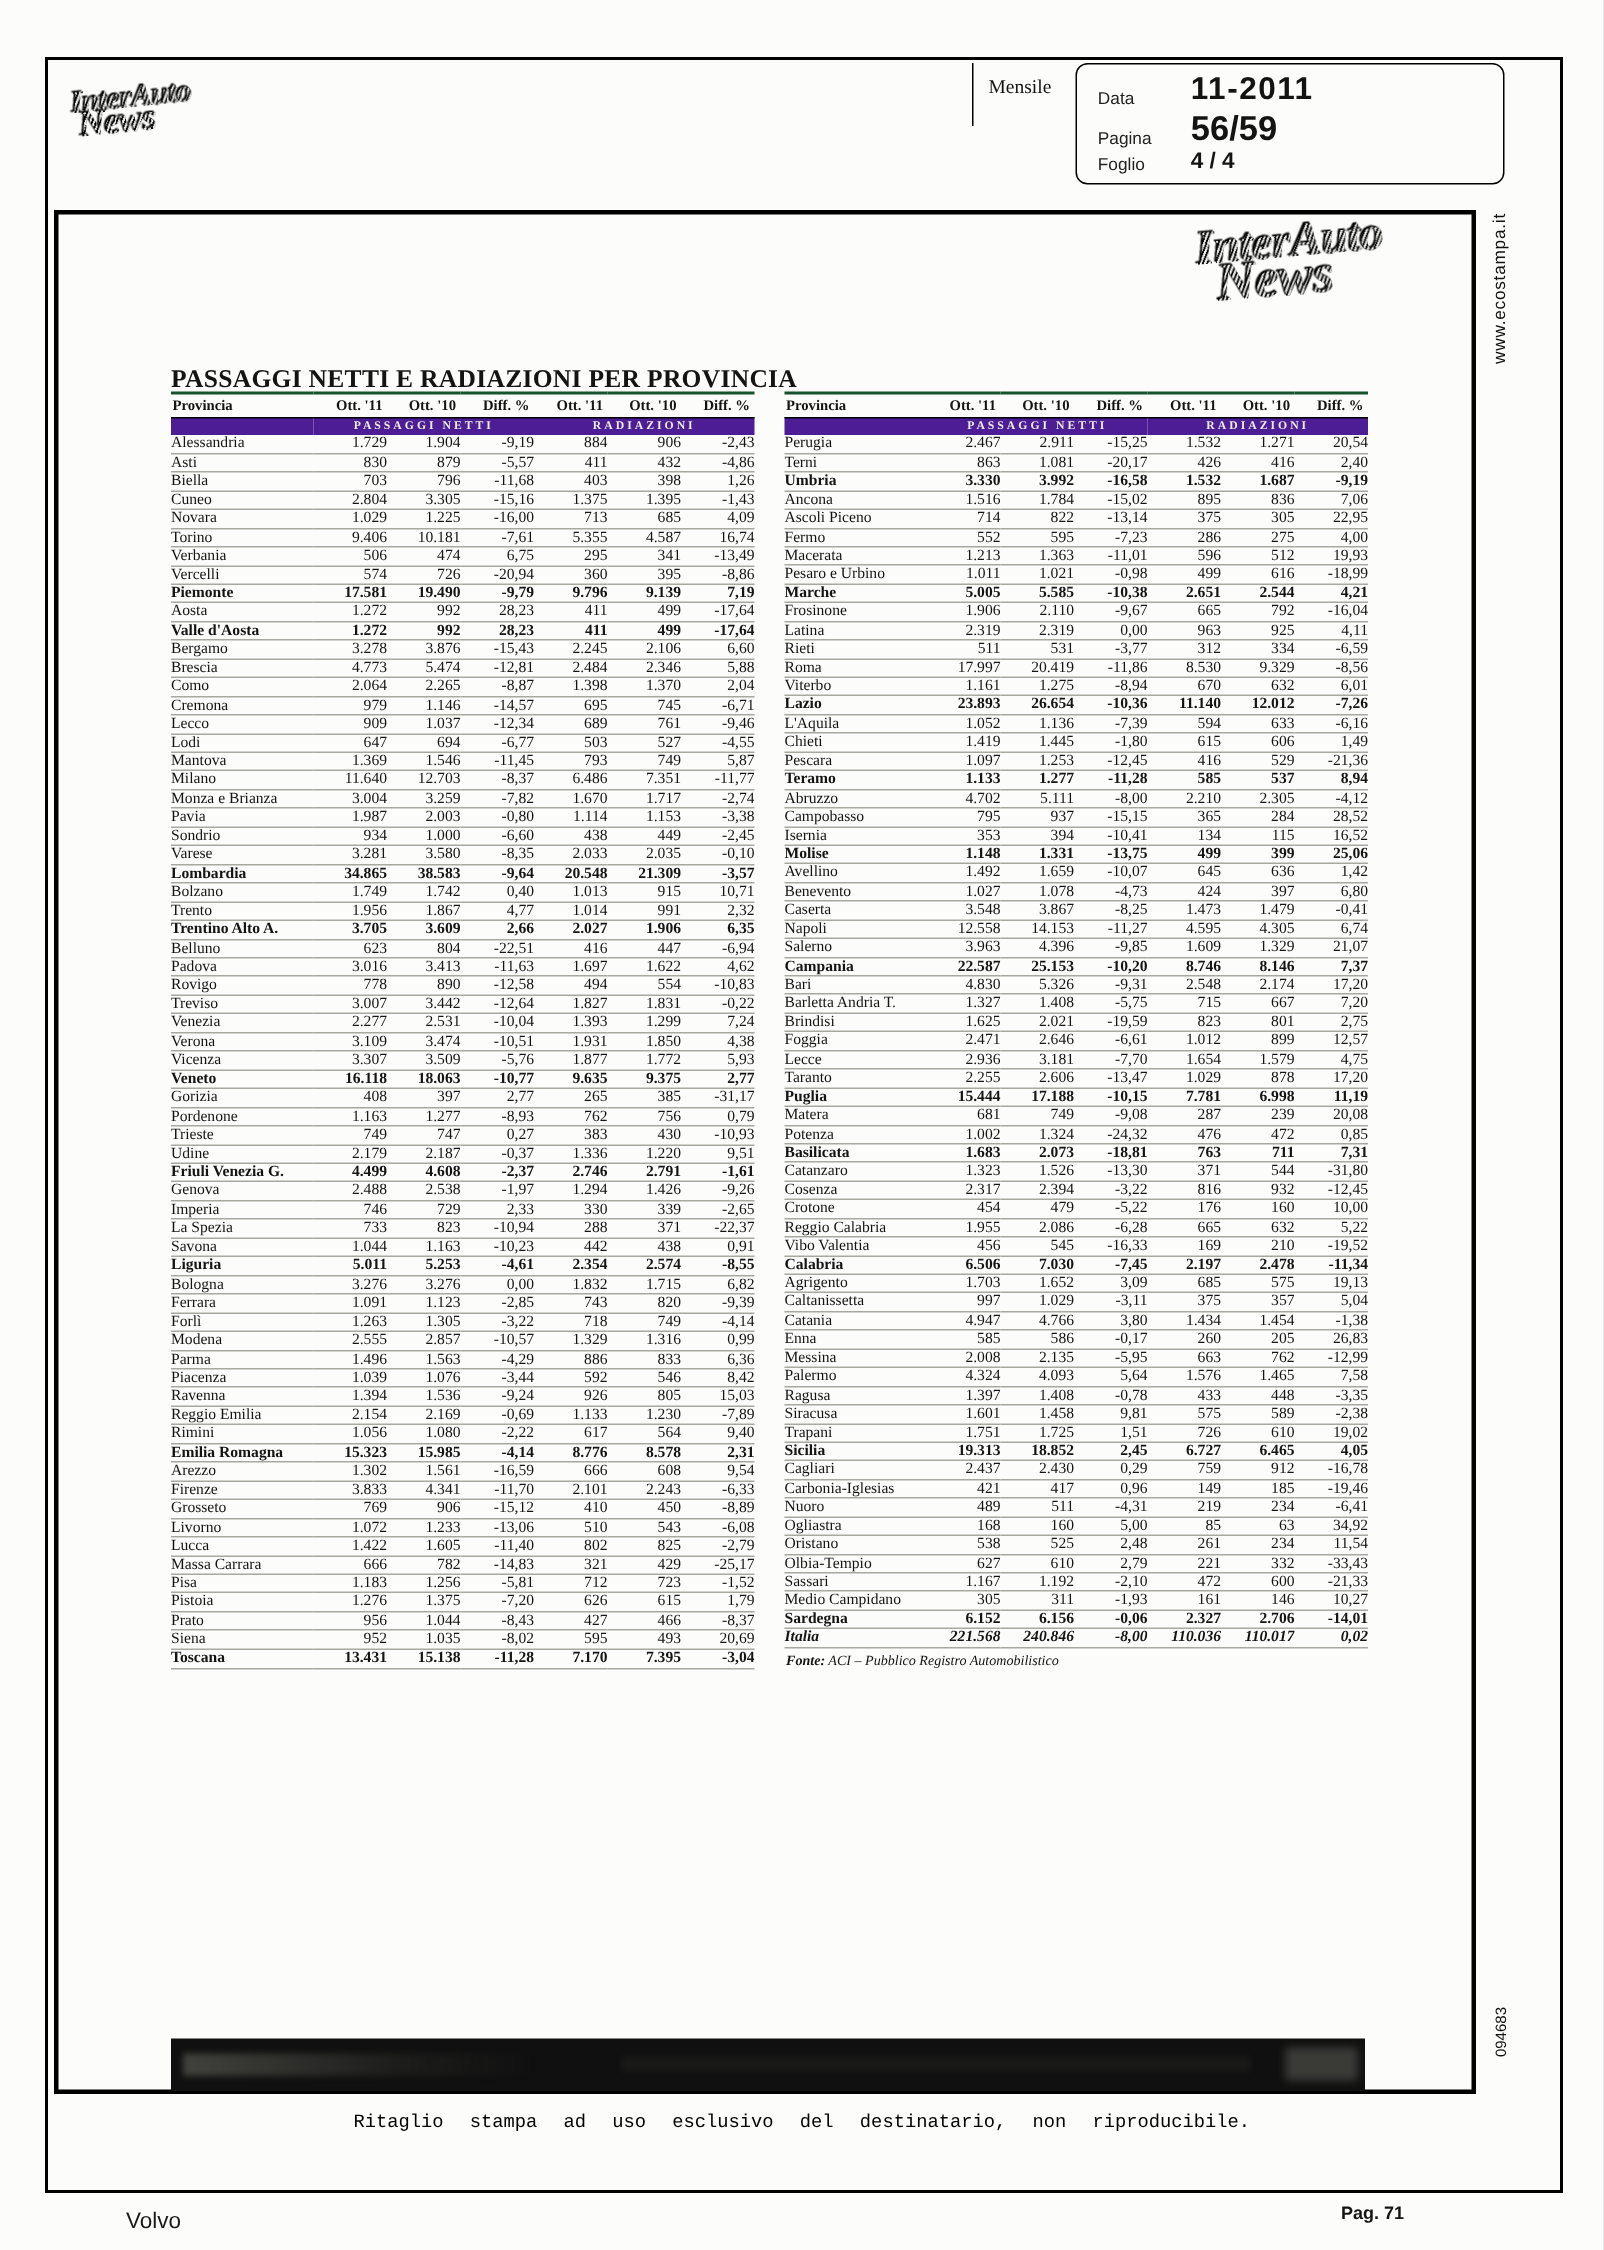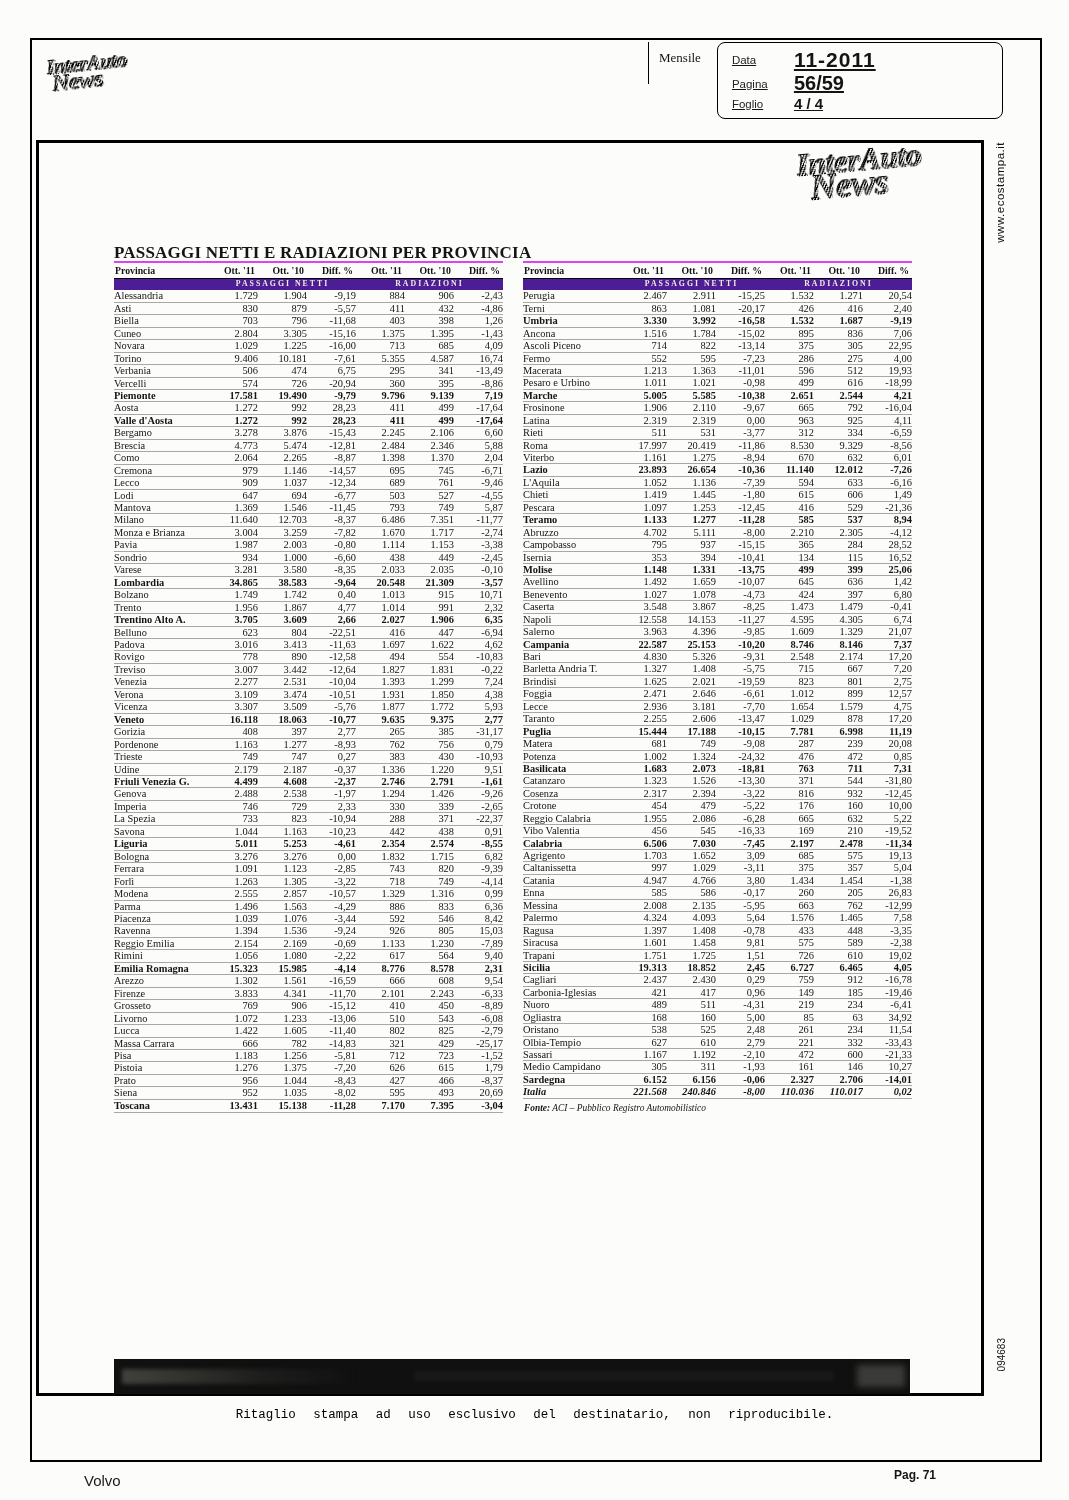--- a/index.html
+++ b/index.html
@@ -15,25 +15,25 @@
     .logo .w{background:repeating-linear-gradient(115deg,#000 0 1.2px,#efefe9 1.2px 2.6px);
       -webkit-background-clip:text;background-clip:text;color:transparent;
       filter:drop-shadow(0.6px 0.6px 0 #000) drop-shadow(-0.4px -0.4px 0 #000);}
   }
   .logo-small{position:absolute;left:48px;top:56px;transform:rotate(-6deg);}
   .logo-small .w1{font-size:21px;}
   .logo-small .w2{font-size:24px;margin:-2px 0 0 4px;}
   .clip-meta{position:absolute;left:648px;top:42px;display:flex;align-items:flex-start;}
   .mensile-cell{border-left:1.5px solid #000;padding:8px 16px 0 10px;font-size:13px;height:34px;}
   .fields-box{border:1.5px solid #000;border-radius:8px;width:258px;padding:5px 12px 6px 14px;background:#fcfcfa;}
-  .field-row{display:flex;align-items:center;text-decoration:underline;}
+  .field-row{display:flex;align-items:flex-end;}
   .field-label{width:62px;font-size:11.5px;color:#222;font-family:"Liberation Sans",sans-serif;}
   .field-value{font-weight:bold;font-family:"Liberation Sans",sans-serif;}
   .fv-data{font-size:21px;letter-spacing:1px;}
-  .fv-pagina{font-size:20px;}
+  .fv-pagina{font-size:23px;}
   .fv-foglio{font-size:15px;}
 
   .watermark{position:absolute;left:994px;top:142px;writing-mode:vertical-rl;transform:rotate(180deg);
         font-family:"Liberation Sans",sans-serif;font-size:11.5px;letter-spacing:0.5px;color:#111;}
   .code-vertical{position:absolute;left:996px;top:1338px;writing-mode:vertical-rl;transform:rotate(180deg);
         font-family:"Liberation Sans",sans-serif;font-size:10px;color:#111;}
 
   
   .main-box{position:absolute;left:36px;top:140px;width:948px;height:1256px;
         border:3px solid #000;box-sizing:border-box;}
@@ -42,21 +42,21 @@
   .logo-large .w2{font-size:36px;margin:-3px 0 0 12px;}
   .usato-row{position:absolute;left:74px;right:72px;top:52px;display:flex;align-items:center;gap:9px;}
   .usato-rule{flex:1;height:5px;background:#000;}
   .usato-word{font-size:23px;font-weight:bold;letter-spacing:2px;}
   .table-title{position:absolute;left:75px;top:100px;font-size:17px;font-weight:bold;letter-spacing:0.2px;}
 
   .tables{position:absolute;left:75px;top:118px;display:flex;gap:20px;}
   table.ptable{border-collapse:collapse;table-layout:fixed;width:389px;font-size:10.4px;line-height:1.1;}
   table.ptable th,table.ptable td{padding:0;}
   tr.cols th{font-weight:bold;font-size:9.8px;text-align:right;
-        border-top:2px solid #d946ef;border-bottom:1px solid #000;padding:2.5px 3px 1.5px 0;}
+        border-top:2px solid #14532d;border-bottom:1px solid #000;padding:2.5px 3px 1.5px 0;}
   tr.cols th.prov-h{text-align:left;padding-left:1px;}
   tr.gbar td{background:#4c1d95;color:#f0ece4;font-size:7.8px;font-weight:bold;
         letter-spacing:2px;text-align:center;padding:1.5px 0;}
   tbody td{border-bottom:1px solid #a8a8a0;padding:2px 3px 1.6px 0;white-space:nowrap;overflow:hidden;}
   td.prov{text-align:left;padding-left:1px;}
   td.num{text-align:right;}
   tr.bold td{font-weight:bold;}
   tr.italic td{font-style:italic;border-top:1px solid #000;}
   tfoot td.fonte{border:none;padding:4px 0 0 1px;font-size:9.4px;font-style:italic;white-space:nowrap;}
   tfoot td.fonte b{font-style:italic;}

